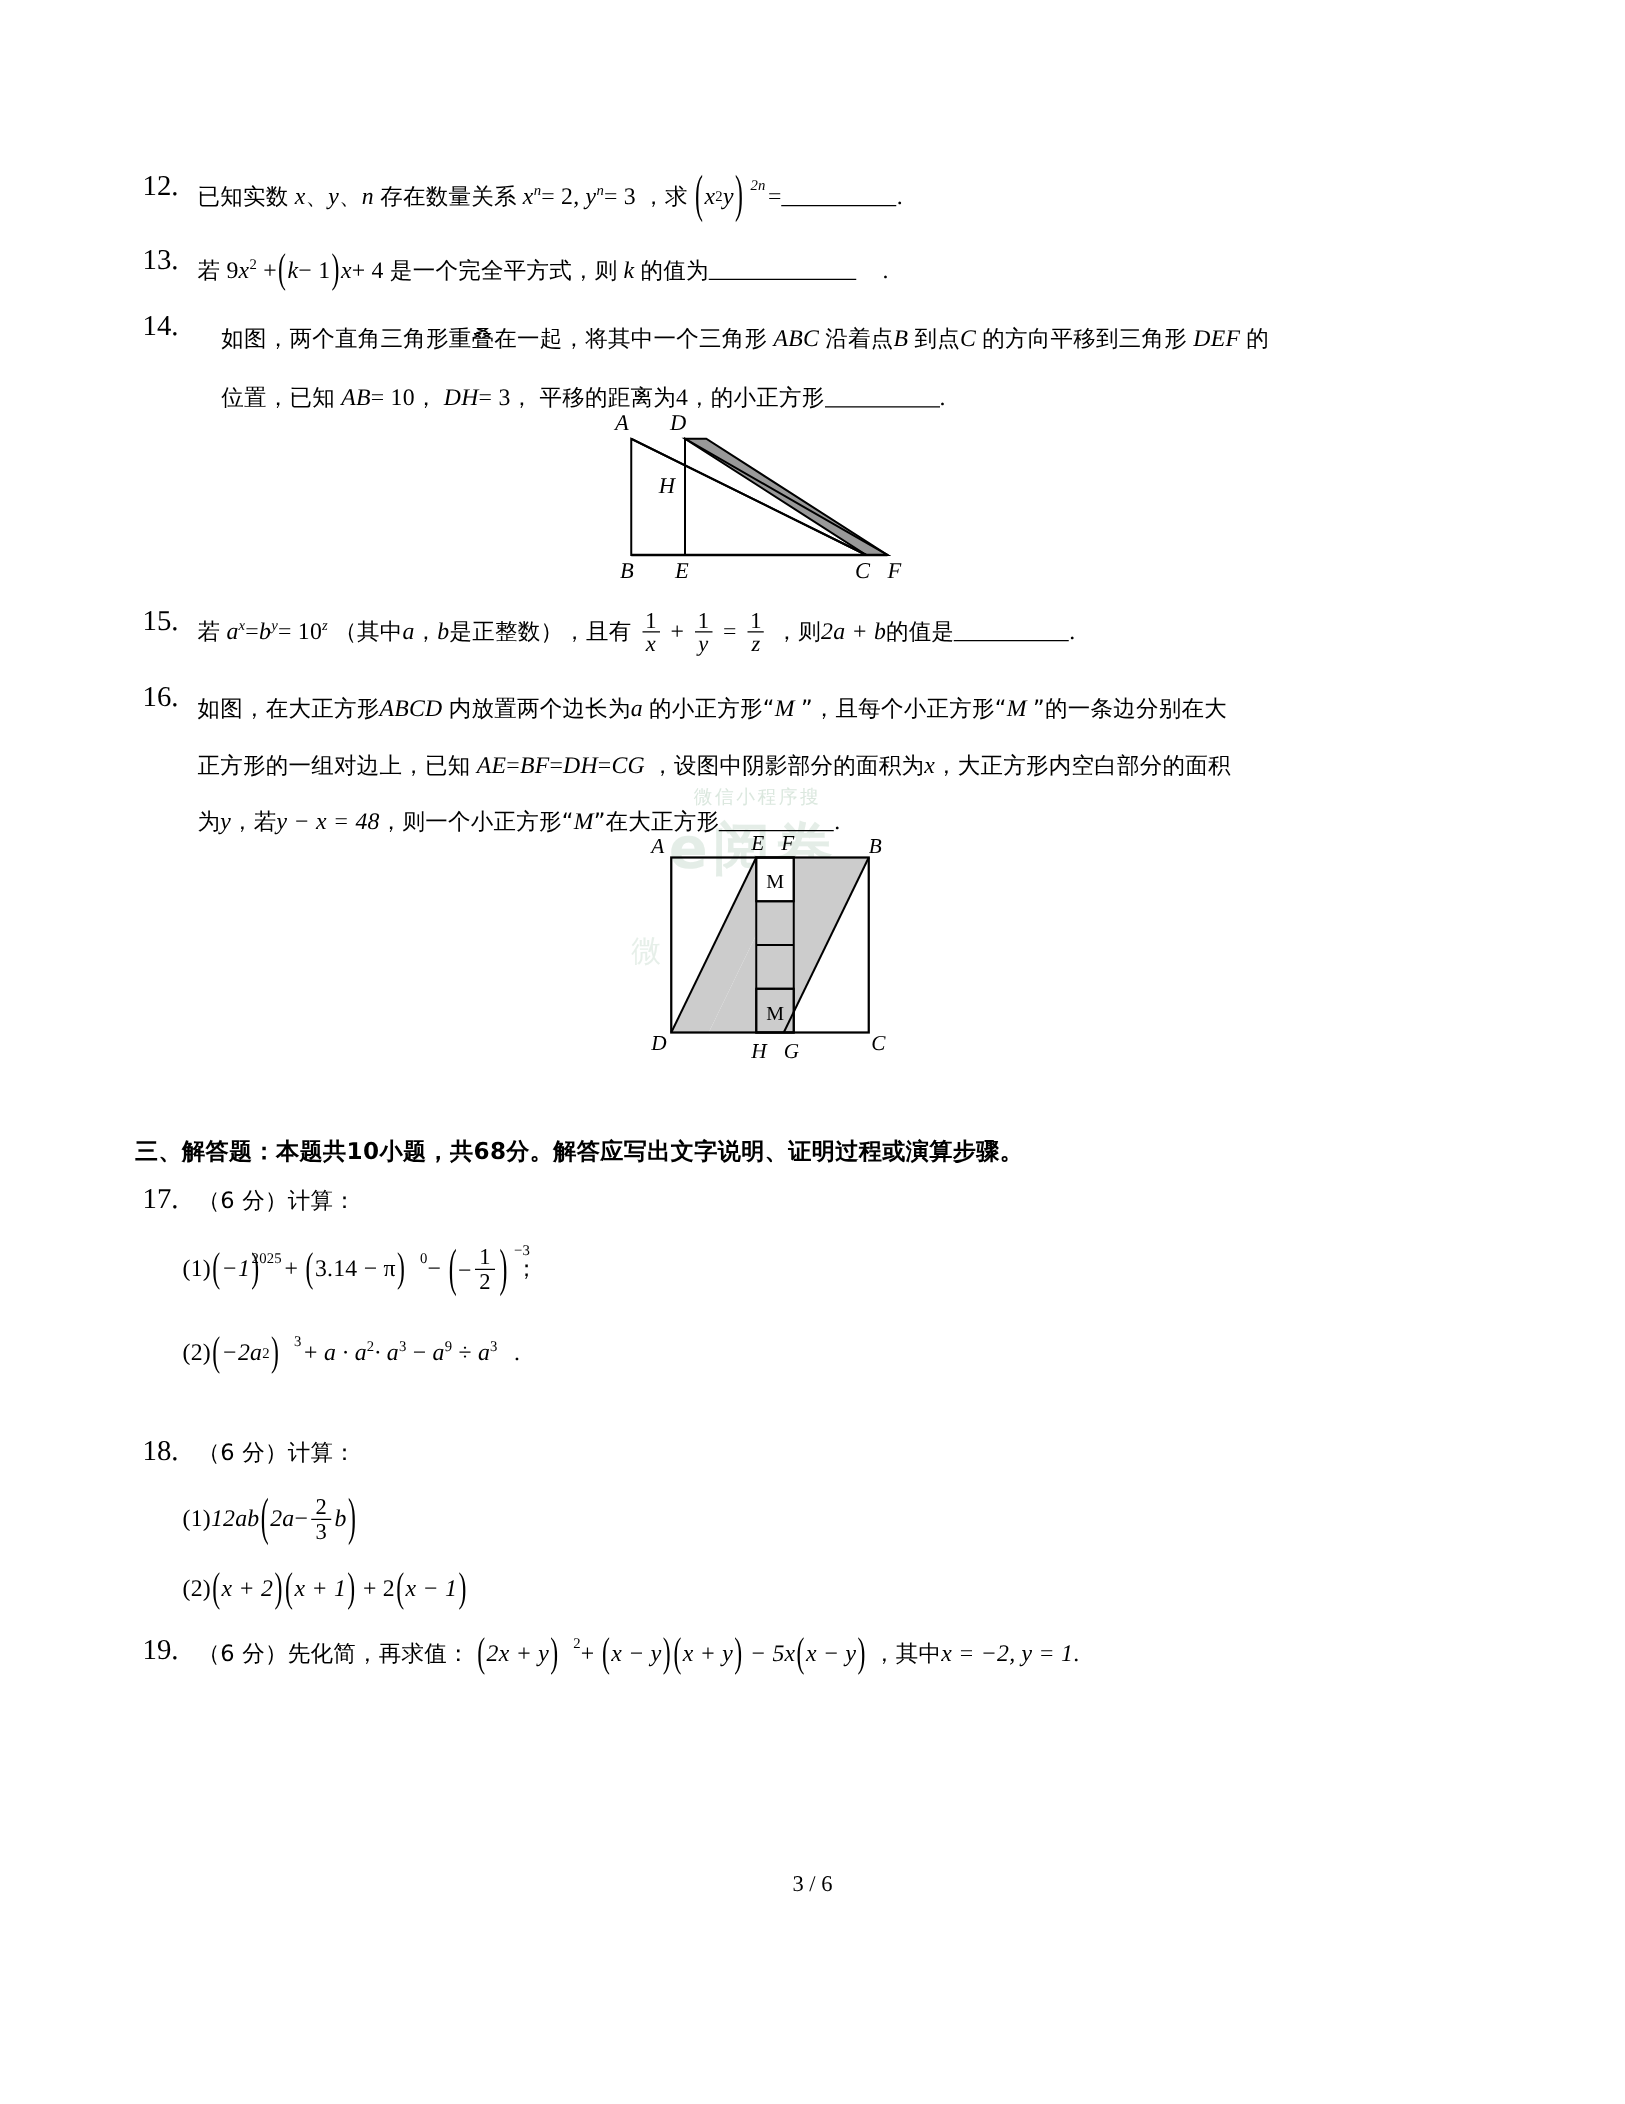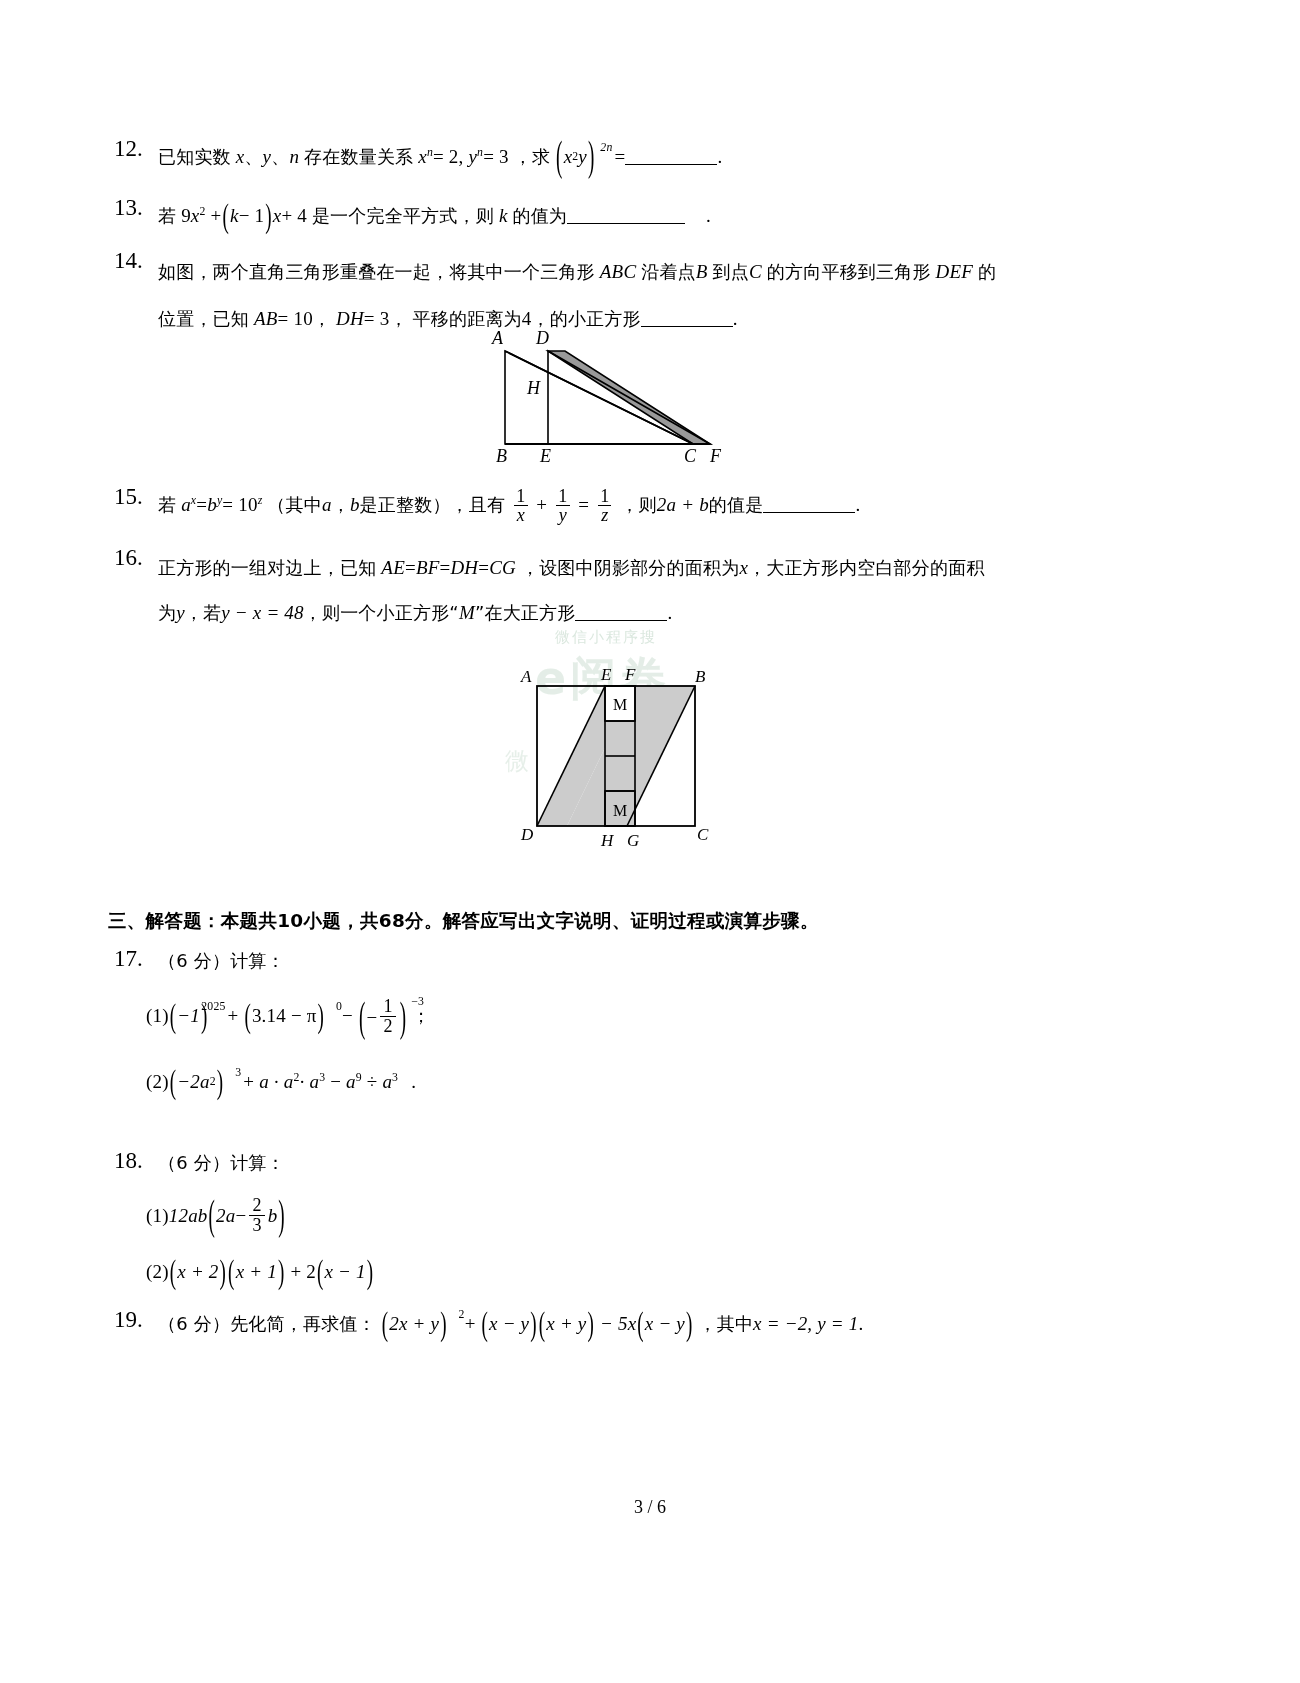--- a/index.html
+++ b/index.html
@@ -163,21 +163,21 @@
         </span><span class="it">x</span><span class="rm">+ 4</span>
       <span class="cn">是一个完全平方式，则</span>
       <span class="it">k</span>
       <span class="cn">的值为</span><span class="blank-l"></span>
       <span class="rm" style="margin-left:16px;">.</span>
     </div>
   </div>
 
   <div class="prob" style="left:106px; top:248px; width:1100px;">
     <div class="pnum">14.</div>
-    <div class="pbody" style="line-height:47px; width:1040px;">
+    <div class="pbody" style="line-height:47px; width:1040px;margin-left:19px;">
       <div>
         <span class="cn">如图，两个直角三角形重叠在一起，将其中一个三角形</span>
         <span class="it">ABC</span>
         <span class="cn">沿着点</span><span class="it">B</span>
         <span class="cn">到点</span><span class="it">C</span>
         <span class="cn">的方向平移到三角形</span>
         <span class="it">DEF</span>
         <span class="cn">的</span>
       </div>
       <div>
@@ -233,20 +233,27 @@
           <span class="den it">z</span>
         </span>
       <span class="cn">，则</span><span class="it">2a + b</span><span class="cn">的值是</span><span class="blank-s"></span><span class="rm">.</span>
     </div>
   </div>
 
   <div class="prob" style="left:106px; top:545px; width:1110px;">
     <div class="pnum">16.</div>
     <div class="pbody" style="line-height:45px; width:1050px;">
       <div>
+        <span class="cn">如图，在大正方形</span><span class="it">ABCD</span>
+        <span class="cn">内放置两个边长为</span><span class="it">a</span>
+        <span class="cn">的小正方形“</span><span class="it">M</span>
+        <span class="cn">”，且每个小正方形“</span><span class="it">M</span>
+        <span class="cn">”的一条边分别在大</span>
+      </div>
+      <div>
         <span class="cn">正方形的一组对边上，已知</span>
         <span class="it">AE</span><span class="rm">=</span><span class="it">BF</span><span class="rm">=</span><span class="it">DH</span><span class="rm">=</span><span class="it">CG</span>
         <span class="cn">，设图中阴影部分的面积为</span><span class="it">x</span><span class="cn">，大正方形内空白部分的面积</span>
       </div>
       <div>
         <span class="cn">为</span><span class="it">y</span><span class="cn">，若</span><span class="it">y − x = 48</span><span class="cn">，则一个小正方形“</span><span class="it">M</span><span class="cn">”在大正方形</span><span class="blank-s"></span><span class="rm">.</span>
       </div>
     </div>
   </div>
 

